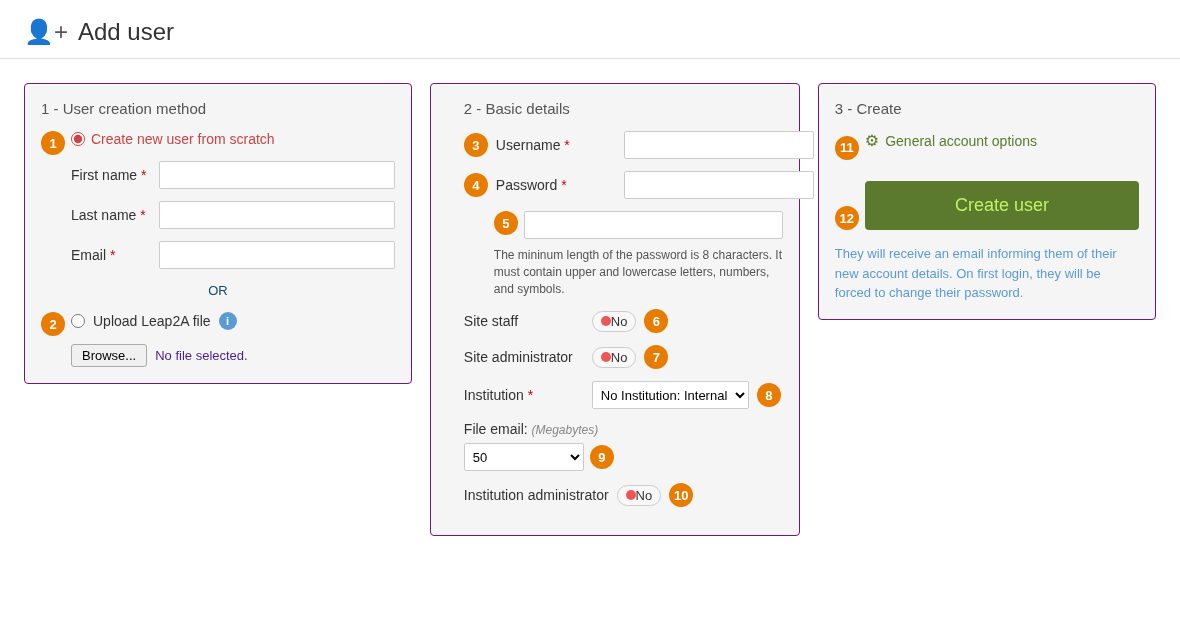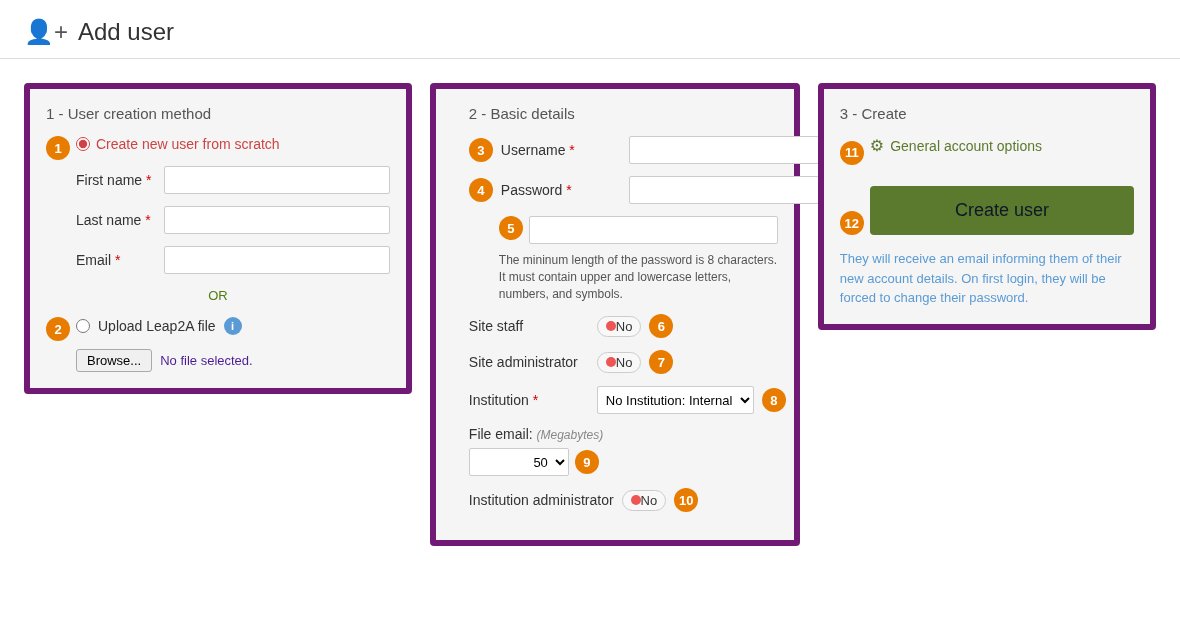--- a/index.html
+++ b/index.html
@@ -27,21 +27,21 @@
       color: #555;
     }
     .main-content {
       display: flex;
       gap: 18px;
       padding: 24px;
       align-items: flex-start;
     }
     .panel {
       background: #f5f5f5;
-      border: 6px solid #701a75;
+      border: 1px solid #701a75;
       border-radius: 4px;
       padding: 16px;
     }
     .panel-1 { width: 390px; }
     .panel-2 { width: 370px; padding-left: 33px; }
     .panel-3 { width: 340px; }
     .panel-title {
       font-size: 15px;
       color: #555;
       margin-bottom: 14px;
@@ -65,21 +65,21 @@
       flex: 1;
       height: 28px;
       border: 1px solid #ccc;
       background: #fff;
       padding: 2px 6px;
       font-size: 13px;
       border-radius: 2px;
     }
     .or-divider {
       text-align: center;
-      color: #4d7c0f;
+      color: #0c4a6e;
       margin: 14px 0;
       font-size: 13px;
     }
     .radio-row {
       display: flex;
       align-items: center;
       gap: 6px;
       margin-bottom: 12px;
     }
     .radio-label {
@@ -231,21 +231,21 @@
       text-decoration: none;
     }
     .gear-icon {
       font-size: 16px;
       color: #5b7a2e;
     }
     .create-user-btn {
       width: 100%;
       padding: 14px;
       background: #5b7a2e;
-      color: #0f172a;
+      color: #bef264;
       border: none;
       border-radius: 4px;
       font-size: 18px;
       cursor: pointer;
       margin-bottom: 14px;
     }
     .email-notice {
       font-size: 13px;
       color: #5b9bd5;
       line-height: 1.5;
@@ -380,21 +380,21 @@
       </select>
       <span class="step-badge">8</span>
     </div>
 
     <div class="quota-row">
       <div class="quota-label">
         <span>File email:</span>
         <span class="quota-sublabel">(Megabytes)</span>
       </div>
       <div class="quota-select-row">
-        <select class="select-input" style="width:100px;text-align:right;">
+        <select class="select-input" style="width:120px;">
           <option>50</option>
         </select>
         <span class="step-badge">9</span>
       </div>
     </div>
 
     <div class="toggle-row">
       <span class="field-label">Institution administrator</span>
       <div class="toggle-no">
         <span class="toggle-dot"></span>

